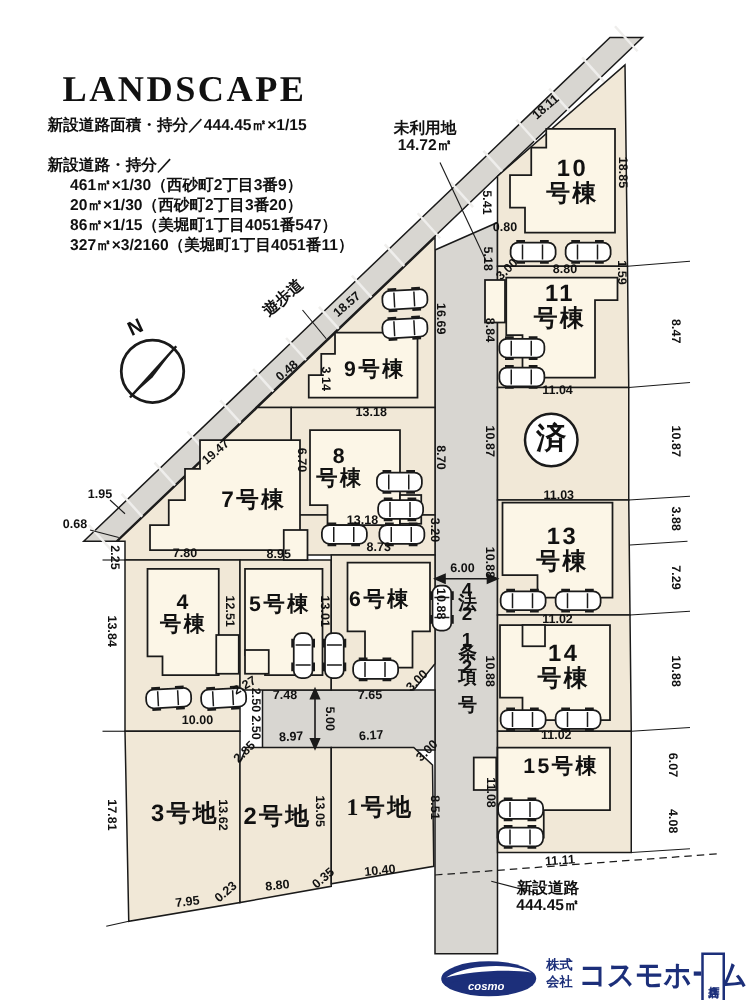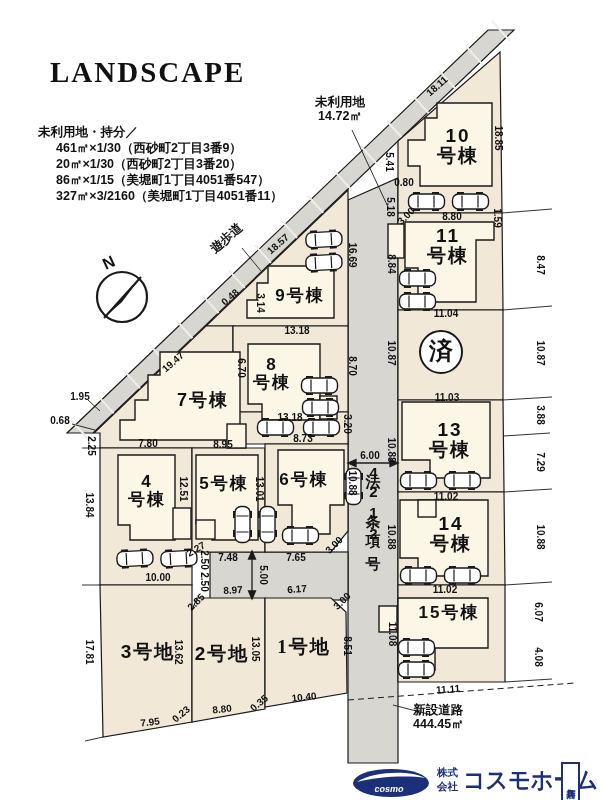--- a/index.html
+++ b/index.html
@@ -167,21 +167,22 @@
     <circle cx="441" cy="352" r="21" fill="#ffffff" stroke="#1a1a1a" stroke-width="2"></circle>
 
     <g>
       <circle cx="122" cy="297" r="25" fill="#ffffff" stroke="#1a1a1a" stroke-width="2.2"></circle>
       <line x1="141" y1="277" x2="104" y2="318" stroke="#1a1a1a" stroke-width="2"></line>
       <polygon points="141,277 104,318 122,302" fill="#1a1a1a"></polygon>
     </g>
   </svg>
 
   <div id="title" class="abs">LANDSCAPE</div>
-  <div class="hline" style="top:124px">未利用地・持分／</div>
+  <div class="hline" style="top:92px">新設道路面積・持分／444.45㎡×1/15</div>
+  <div class="hline" style="top:124px">新設道路・持分／</div>
   <div class="hline ind" style="top:140px">461㎡×1/30（西砂町2丁目3番9）</div>
   <div class="hline ind" style="top:156px">20㎡×1/30（西砂町2丁目3番20）</div>
   <div class="hline ind" style="top:172px">86㎡×1/15（美堀町1丁目4051番547）</div>
   <div class="hline ind" style="top:188px">327㎡×3/2160（美堀町1丁目4051番11）</div>
 
   <div class="maplabel" id="walkway-label" style="left:208px;top:230px;">遊歩道</div>
   <div class="maplabel" id="unused-label" style="left:315px;top:95px;">
     <div>未利用地</div>
     <div>14.72㎡</div>
   </div>

